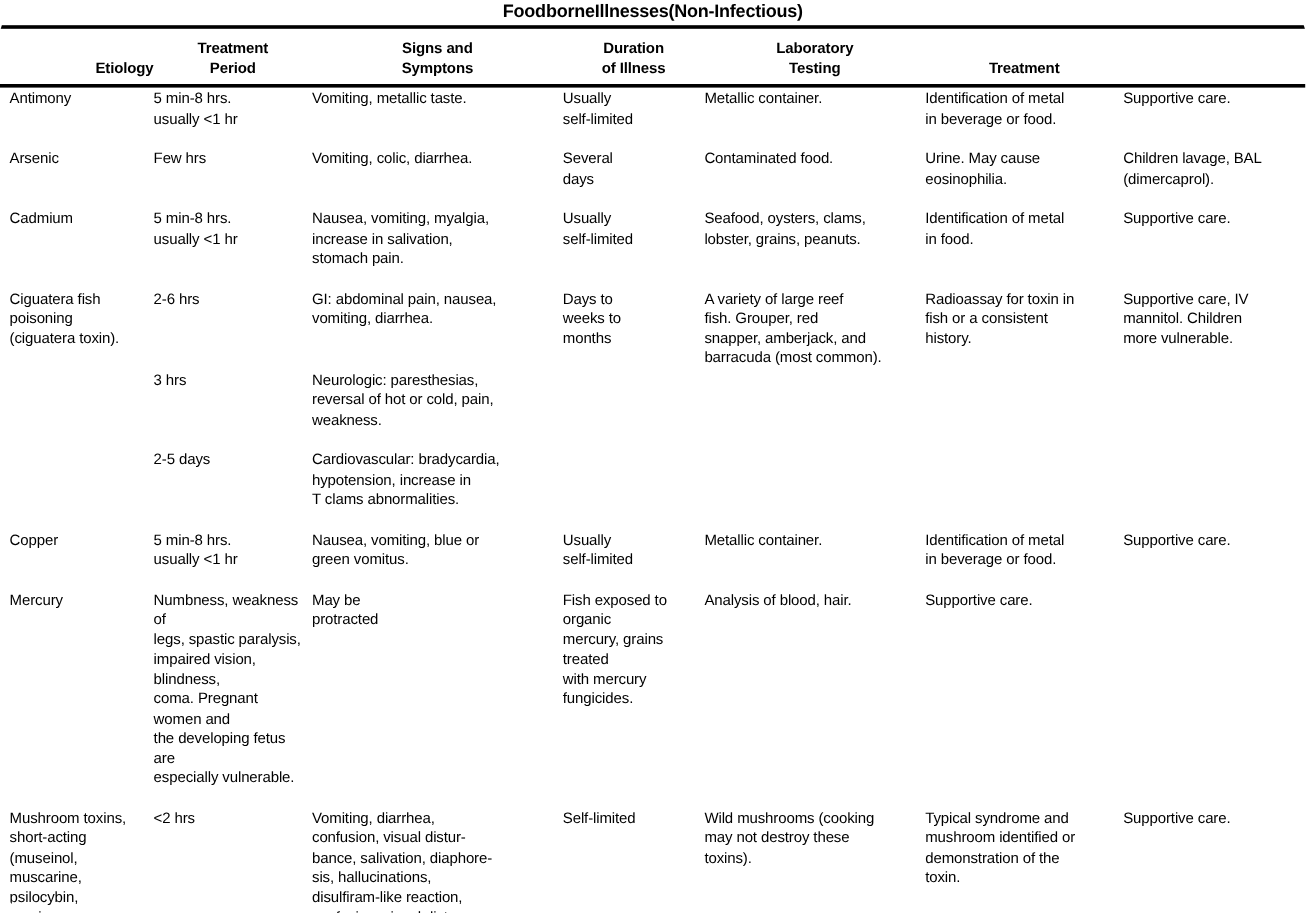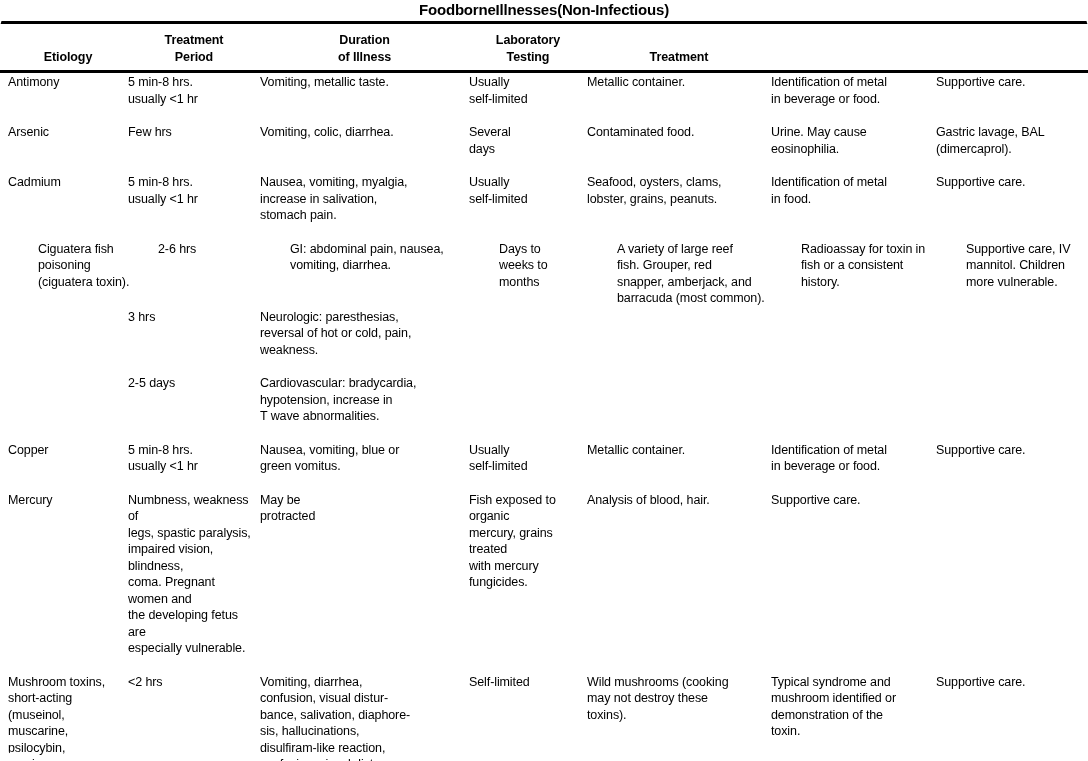--- a/index.html
+++ b/index.html
@@ -39,44 +39,45 @@
     font-weight: bold;
   }
   .hcell {
     display: flex;
     flex-direction: column;
     justify-content: flex-end;
     text-align: center;
     white-space: pre-line;
     letter-spacing: -0.1px;
   }
-  .hcell.c0 { text-align: center; }
+  .hcell.c0 { text-align: right; }
   .rows { padding-top: 1px; }
   .row { margin-bottom: 17px; }
-  .row.tight { margin-bottom: 2px; margin-left: 30px; }
+  .row.tight { margin-bottom: 2px; }
   .cell {
     white-space: pre-line;
     text-align: left;
     vertical-align: top;
     letter-spacing: -0.1px;
     padding-right: 6px;
     box-sizing: border-box;
   }
 </style>
 </head>
 <body>
 
 <div class="page">
 
   <div class="title">FoodborneIllnesses(Non-Infectious)</div>
   <div class="rule rule-title"></div>
 
   <div class="grid header-row">
     <div class="hcell c0"><span></span><span>Etiology</span></div>
     <div class="hcell c1"><span>Treatment</span><span>Period</span></div>
+    <div class="hcell c2"><span>Signs and</span><span>Symptons</span></div>
     <div class="hcell c3"><span>Duration</span><span>of Illness</span></div>
     <div class="hcell c5"><span>Laboratory</span><span>Testing</span></div>
     <div class="hcell c6"><span></span><span>Treatment</span></div>
   </div>
   <div class="rule rule-header"></div>
 
   <div class="rows" id="rows">
       <div class="grid row">
         <div class="cell">Antimony</div>
         <div class="cell">5 min-8 hrs.
@@ -91,21 +92,21 @@
       </div>
       <div class="grid row">
         <div class="cell">Arsenic</div>
         <div class="cell">Few hrs</div>
         <div class="cell">Vomiting, colic, diarrhea.</div>
         <div class="cell">Several
 days</div>
         <div class="cell">Contaminated food.</div>
         <div class="cell">Urine. May cause
 eosinophilia.</div>
-        <div class="cell">Gastric lavage, BAL
+        <div class="cell">Children lavage, BAL
 (dimercaprol).</div>
       </div>
       <div class="grid row">
         <div class="cell">Cadmium</div>
         <div class="cell">5 min-8 hrs.
 usually &lt;1 hr</div>
         <div class="cell">Nausea, vomiting, myalgia,
 increase in salivation,
 stomach pain.</div>
         <div class="cell">Usually
@@ -146,21 +147,21 @@
         <div class="cell"></div>
         <div class="cell"></div>
         <div class="cell"></div>
         <div class="cell"></div>
       </div>
       <div class="grid row">
         <div class="cell"></div>
         <div class="cell">2-5 days</div>
         <div class="cell">Cardiovascular: bradycardia,
 hypotension, increase in
-T wave abnormalities.</div>
+T clams abnormalities.</div>
         <div class="cell"></div>
         <div class="cell"></div>
         <div class="cell"></div>
         <div class="cell"></div>
       </div>
       <div class="grid row">
         <div class="cell">Copper</div>
         <div class="cell">5 min-8 hrs.
 usually &lt;1 hr</div>
         <div class="cell">Nausea, vomiting, blue or

